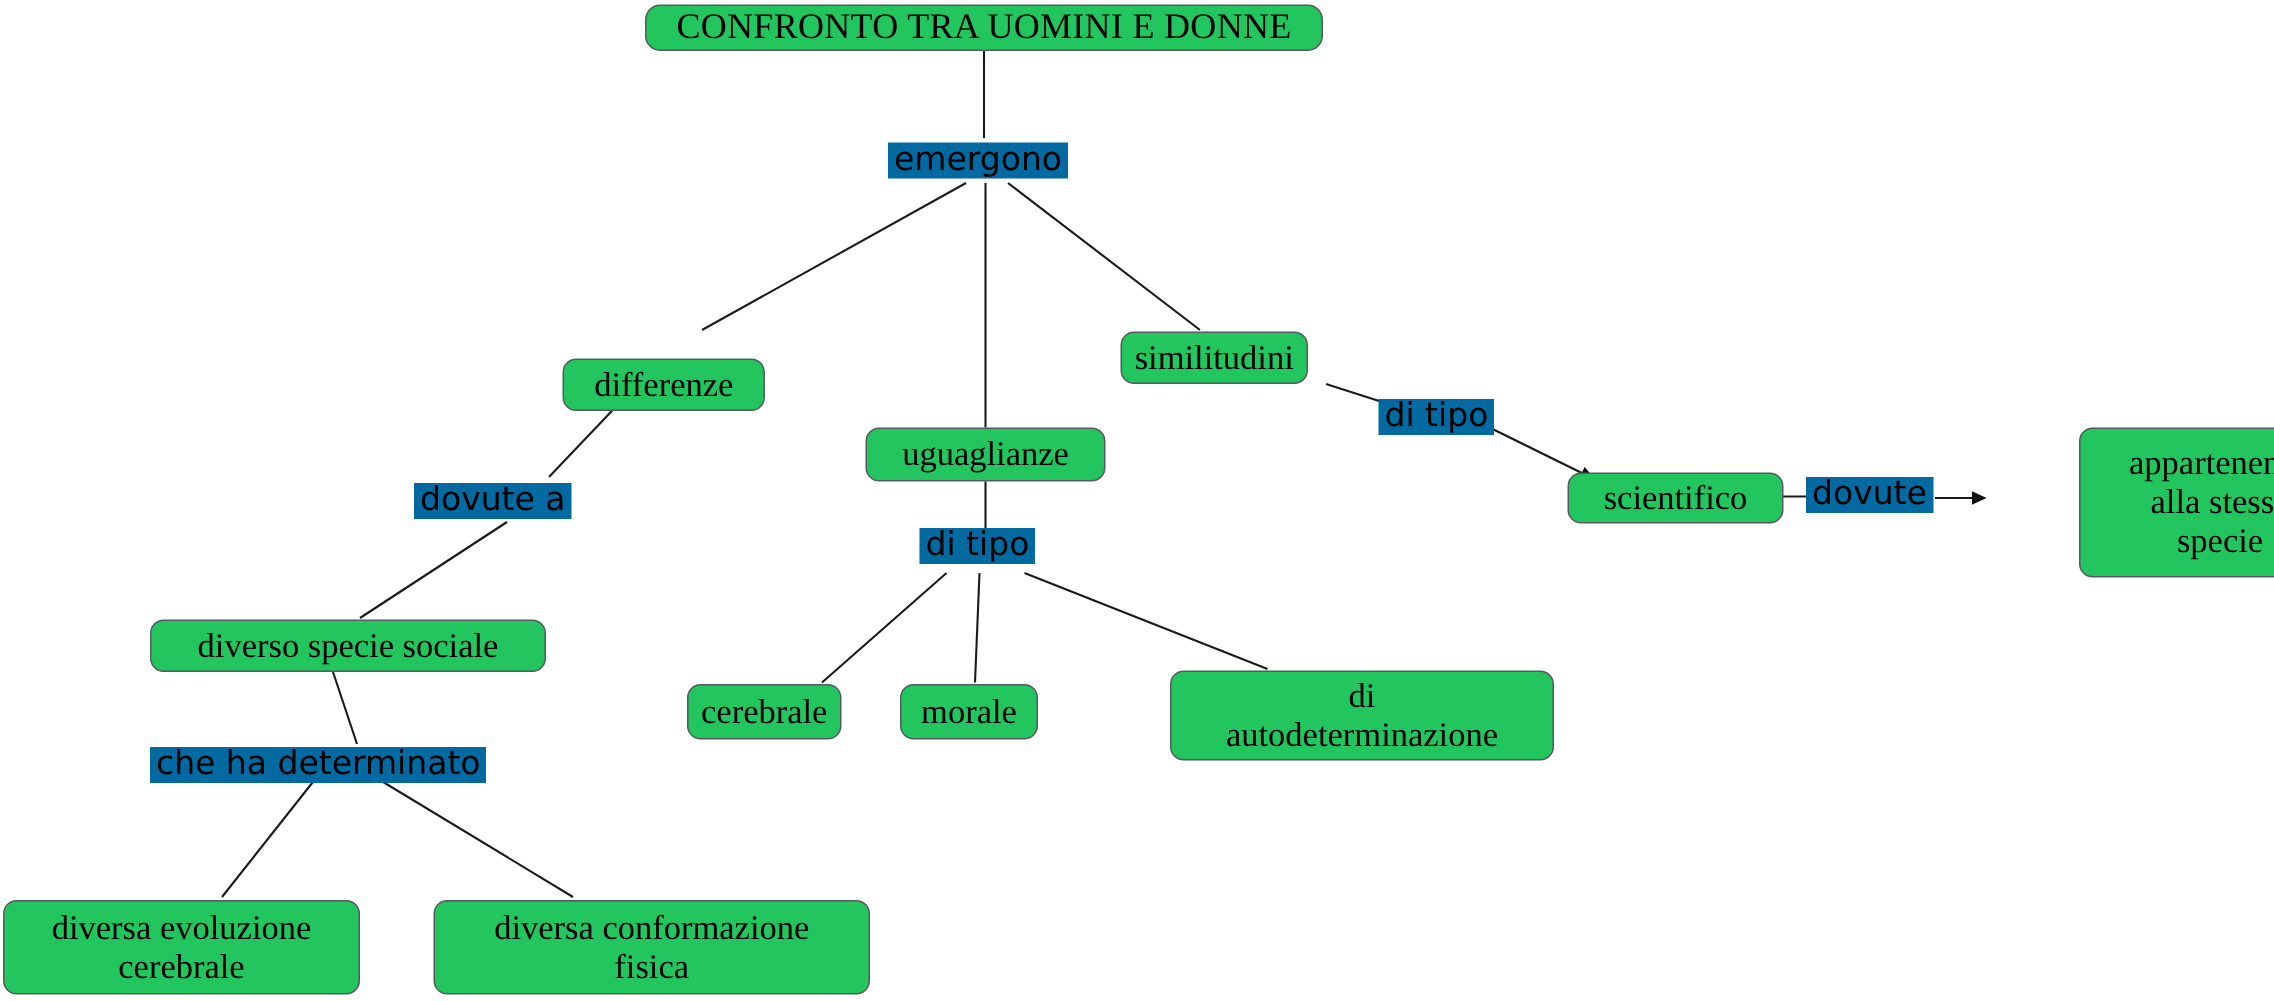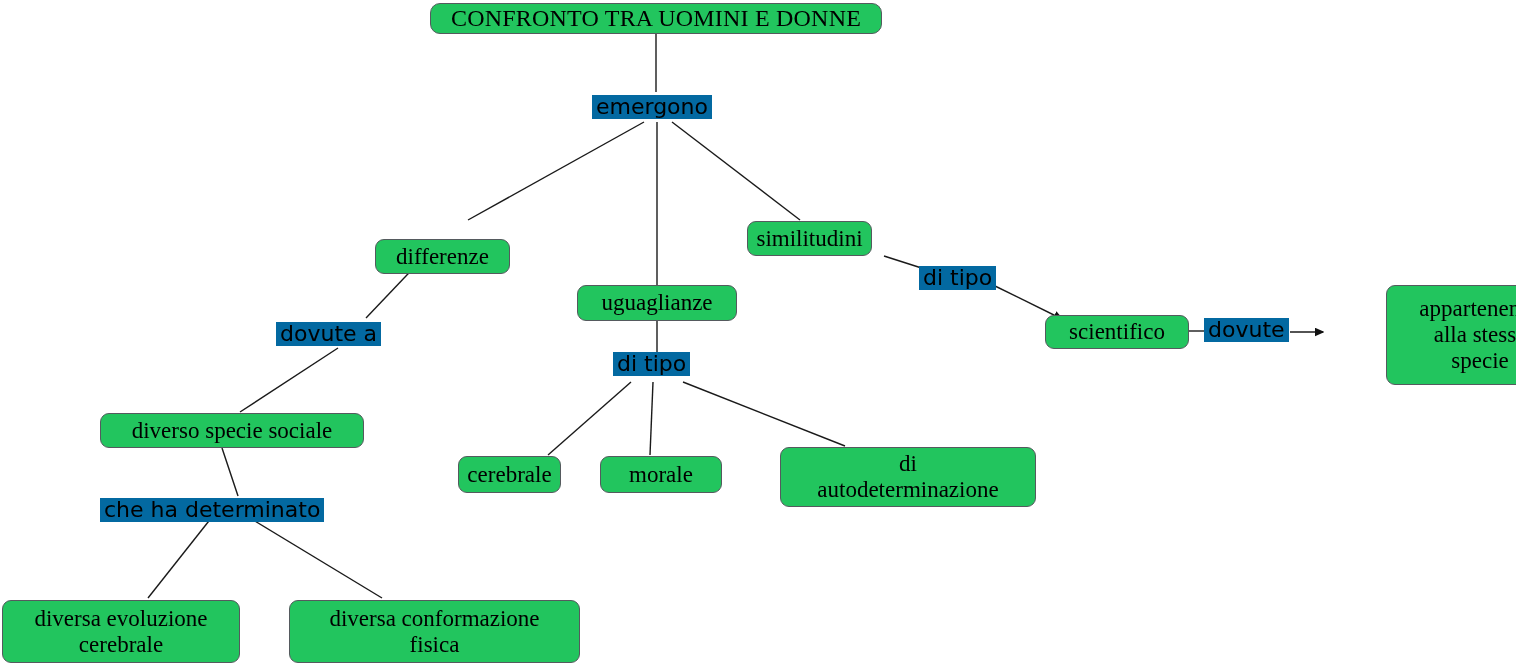--- a/index.html
+++ b/index.html
@@ -103,21 +103,21 @@
       <div class="node title" style="left: 430px; top: 3px; width: 452px; height: 31px;">CONFRONTO TRA UOMINI E DONNE</div>
       <div class="node" style="left: 375px; top: 239px; width: 135px; height: 35px; text-align: center;">differenze</div>
       <div class="node" style="left: 747px; top: 221px; width: 125px; height: 35px;">similitudini</div>
       <div class="node" style="left: 577px; top: 285px; width: 160px; height: 36px;">uguaglianze</div>
       <div class="node" style="left: 100px; top: 413px; width: 264px; height: 35px;">diverso specie sociale</div>
       <div class="node" style="left: 1045px; top: 315px; width: 144px; height: 34px;">scientifico</div>
       <div class="node" style="left: 1386px; top: 285px; width: 188px; height: 100px;">appartenenza
 alla stessa
 specie</div>
       <div class="node" style="left: 458px; top: 456px; width: 103px; height: 37px;">cerebrale</div>
-      <div class="node" style="left: 600px; top: 456px; width: 122px; height: 37px;">morale</div>
+      <div class="node" style="left: 600px; top: 456px; width: 92px; height: 37px;">morale</div>
       <div class="node" style="left: 748px; top: 447px; width: 256px; height: 60px; margin-left: 32px;">di
 autodeterminazione</div>
       <div class="node" style="left: 2px; top: 600px; width: 238px; height: 63px;">diversa evoluzione
 cerebrale</div>
       <div class="node" style="left: 289px; top: 600px; width: 291px; height: 63px; text-align: center;">diversa conformazione
 fisica</div>
     </div>
 
 </div>
 

